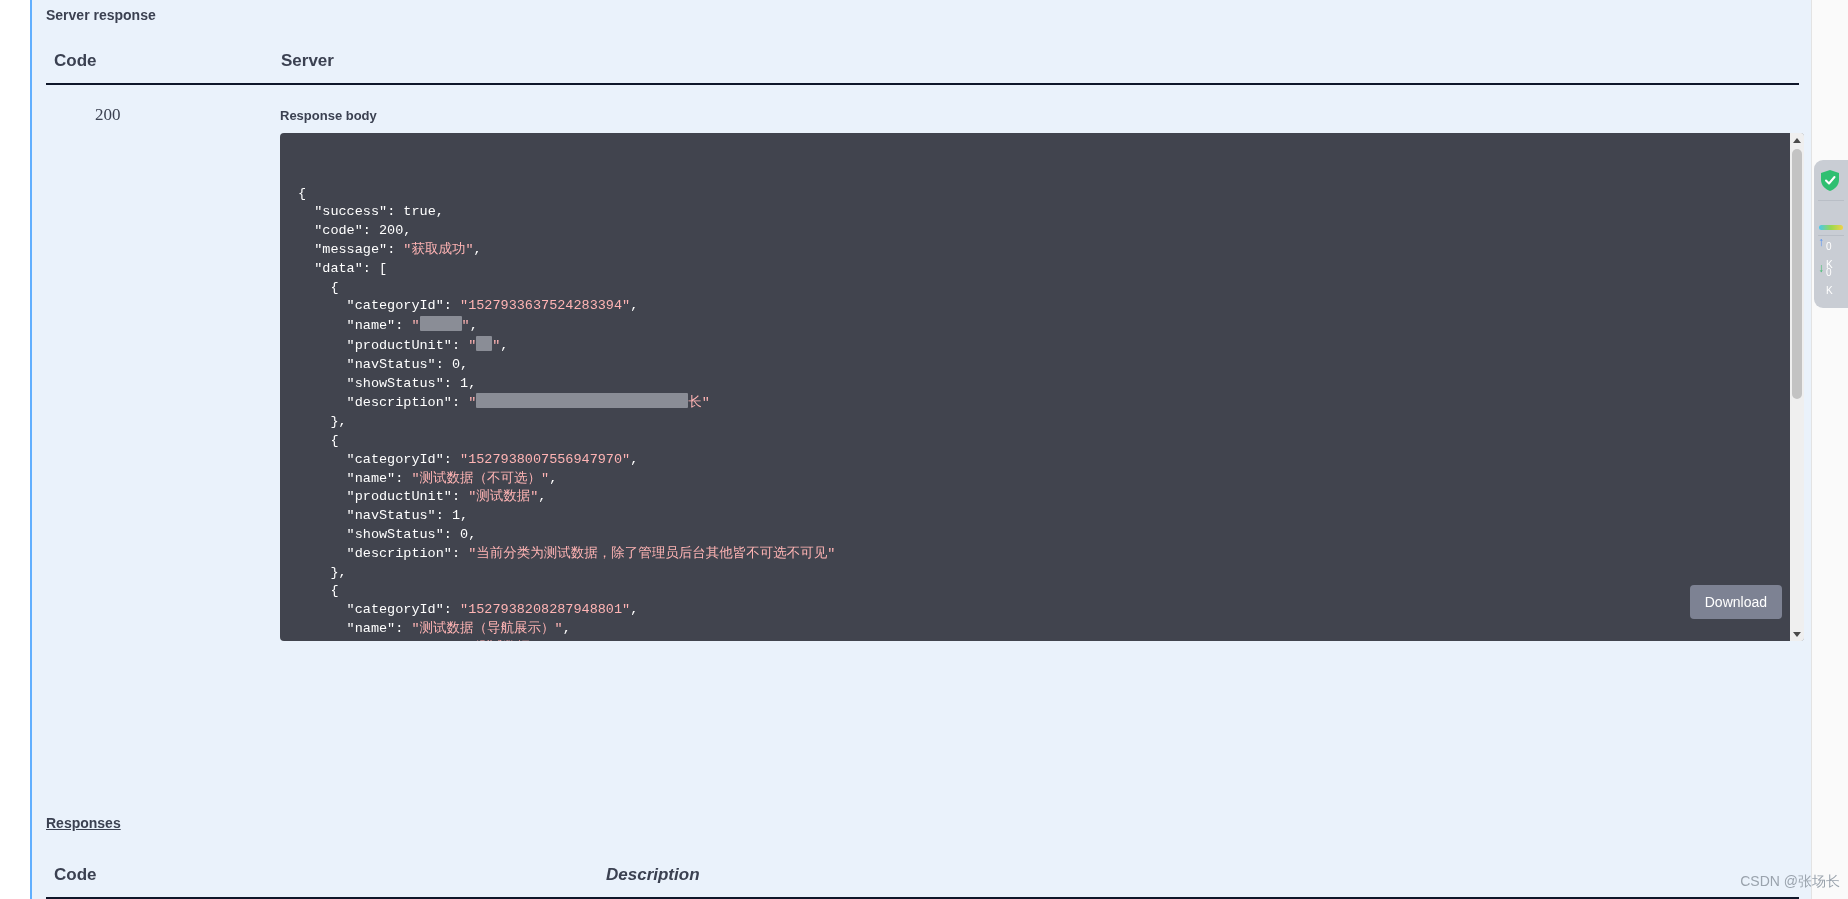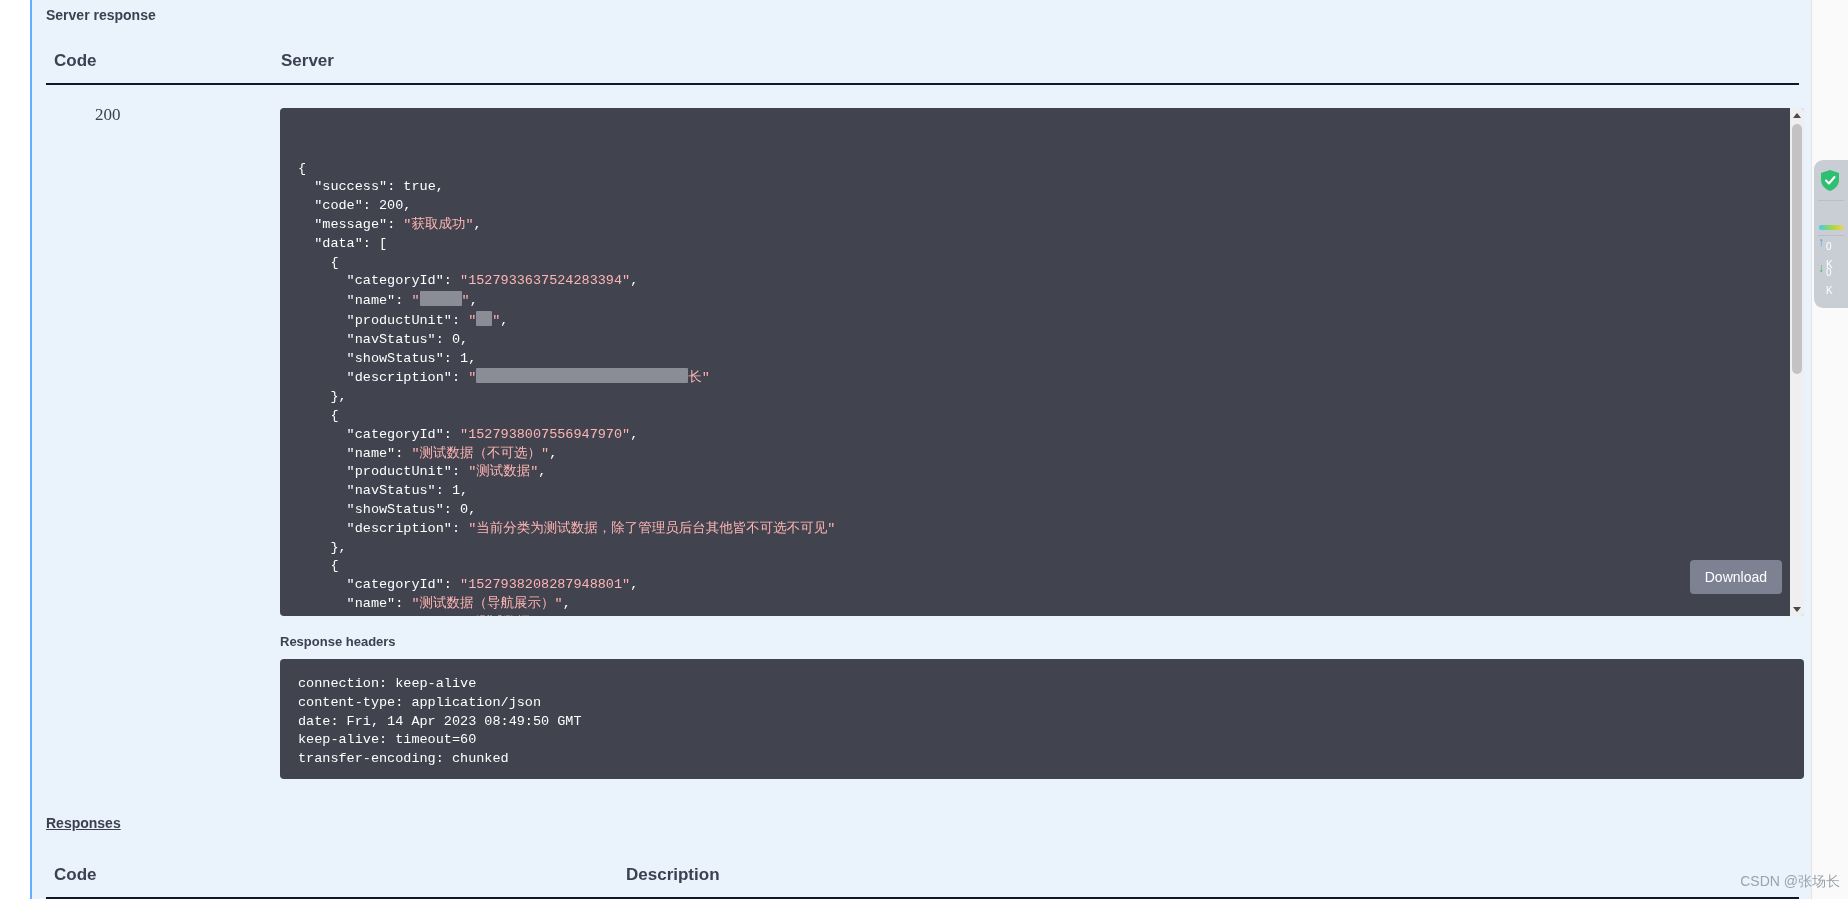--- a/index.html
+++ b/index.html
@@ -61,21 +61,21 @@
 
   .th {
     position: absolute;
     font-size: 17px;
     font-weight: bold;
     color: #3b4151;
     top: 11px;
   }
   .th.code { left: 8px; }
   .th.details { left: 235px; }
-  .th.desc { left: 580px; }
+  .th.desc { left: 560px; font-style: italic; }
 
   #responses-title { left: 14px; top: 815px; text-decoration: underline; }
 
   .code-col {
     position: absolute;
     left: 22px;
     top: 105px;
     font-size: 17px;
     color: #3b4151;
     font-family: "Liberation Serif", serif;
@@ -281,20 +281,21 @@
 
       <div class="table-head" id="resp-head">
         <span class="th code">Code</span>
         <span class="th details">Server</span>
       </div>
 
       <div class="code-col">200</div>
 
       <div class="details-col">
 
+        <div class="sub-label">Response body</div>
 
         <div class="code-block" id="response-body-block">
           <div id="response-body-text">{
   <span class="tok-key">"success"</span>: true,
   <span class="tok-key">"code"</span>: 200,
   <span class="tok-key">"message"</span>: <span class="tok-str">"获取成功"</span>,
   <span class="tok-key">"data"</span>: [
     {
       <span class="tok-key">"categoryId"</span>: <span class="tok-str">"1527933637524283394"</span>,
       <span class="tok-key">"name"</span>: <span class="tok-str">"<span class="redact w-name"></span>"</span>,
@@ -319,27 +320,21 @@
 
           <div class="scrollbar">
             <div class="scroll-arrow up"><i></i></div>
             <div class="scroll-thumb"></div>
             <div class="scroll-arrow down"><i></i></div>
           </div>
 
           <button class="download-btn">Download</button>
         </div>
 
-        <div class="sub-label">Response headers</div>
-
-        <div class="code-block" id="response-headers-block">connection: keep-alive
-content-type: application/json
-date: Fri, 14 Apr 2023 08:49:50 GMT
-keep-alive: timeout=60
-transfer-encoding: chunked</div>
+
 
       </div>
 
       <div class="section-title" id="responses-title">Responses</div>
 
       <div class="table-head" id="responses-head">
         <span class="th code">Code</span>
         <span class="th desc">Description</span>
       </div>
 

